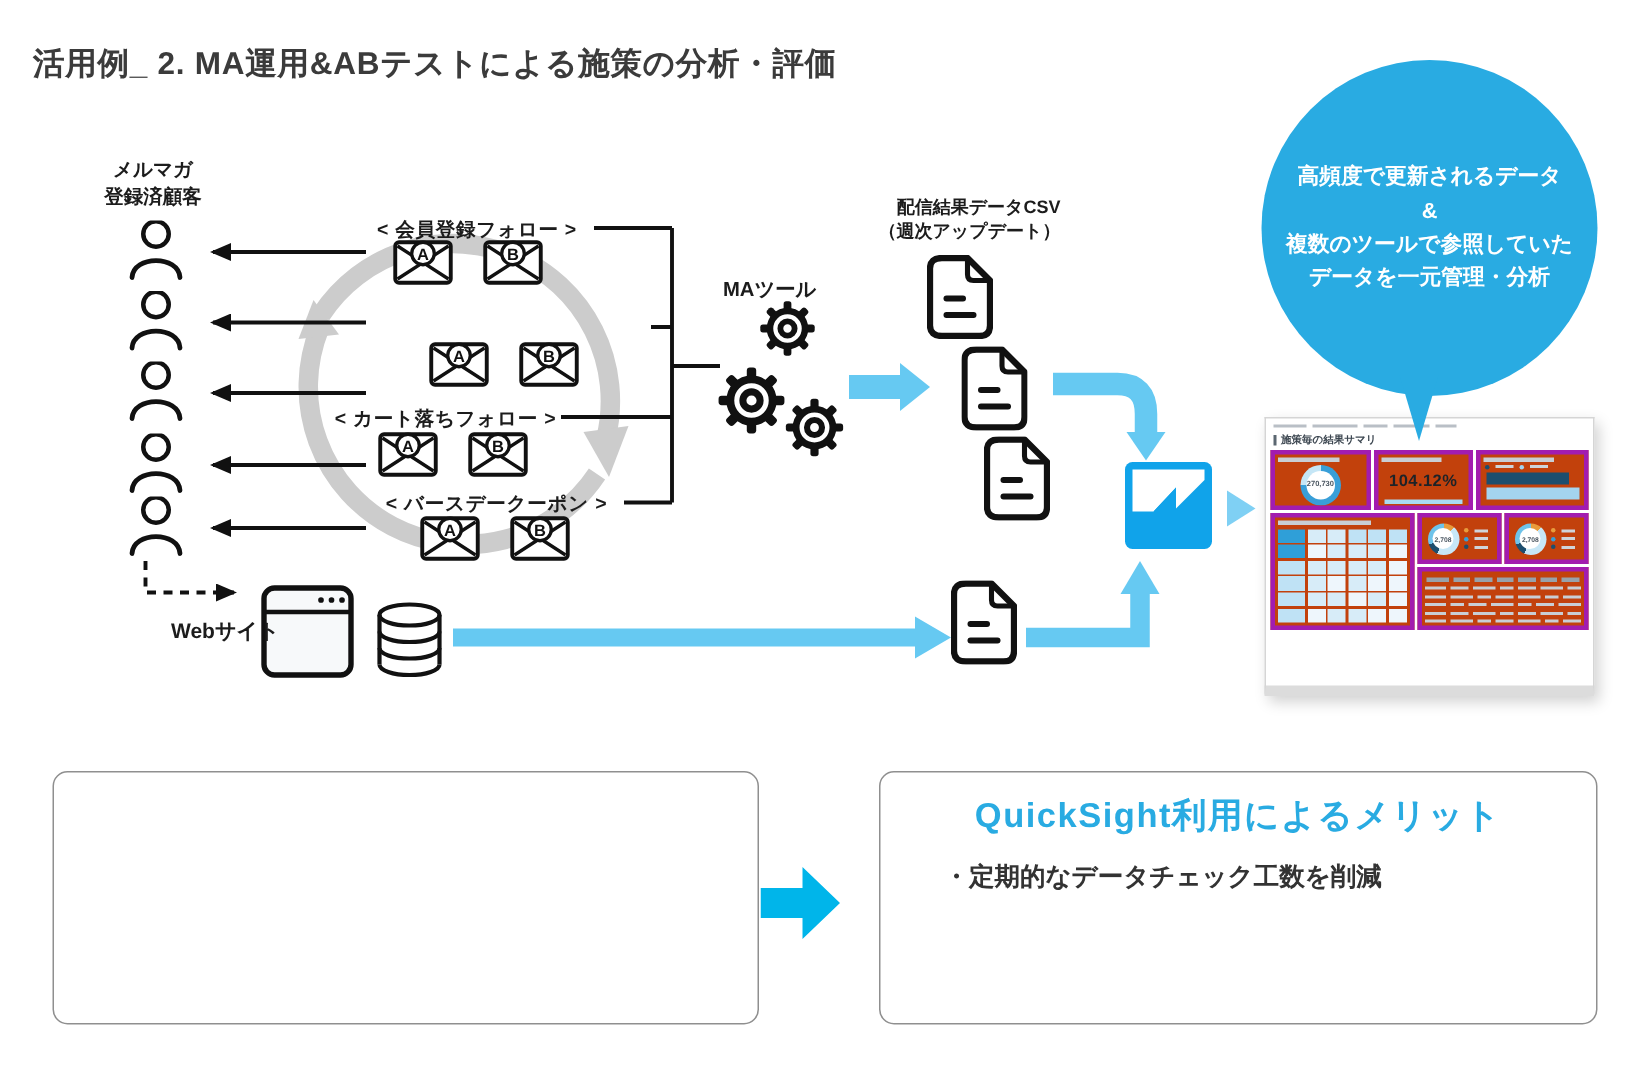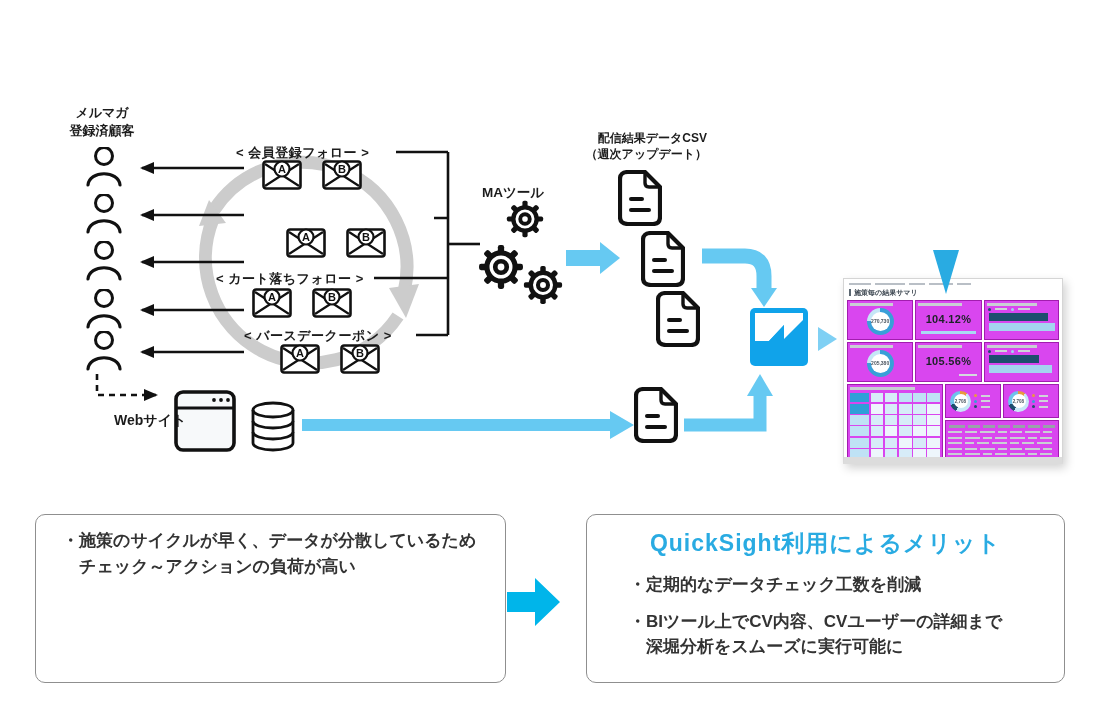--- a/index.html
+++ b/index.html
@@ -2,21 +2,21 @@
 <html><head>
 <meta charset="utf-8">
 <style>
   html,body{margin:0;padding:0;background:#fff;}
   body{font-family:"Liberation Sans","DejaVu Sans",sans-serif;}
   .canvas{position:relative;width:1093px;height:728px;background:#fff;overflow:hidden;}
   .abs{position:absolute;}
   .page-title{left:22px;top:28px;font-size:21px;font-weight:bold;color:#3b3b3b;letter-spacing:.5px;z-index:2;}
   .lbl{font-weight:bold;color:#1c1c1c;z-index:2;white-space:pre-line;}
   .audience{left:50px;top:104px;width:104px;text-align:center;font-size:13px;line-height:1.35;}
-  .cycle-label{font-size:13px;letter-spacing:.5px;}
+  .cycle-label{font-size:13px;text-align:center;letter-spacing:.5px;}
   .cl1{left:236px;top:144px;width:164px;}
   .cl2{left:236px;top:210px;width:196px;}
   .cl3{left:216px;top:270px;width:162px;}
   .cl4{left:244px;top:327px;width:174px;}
   .matool{left:482px;top:184px;font-size:13.5px;}
   .csvlbl{left:551px;top:131px;width:156px;text-align:right;font-size:12px;line-height:1.3;}
   .webdata{left:372px;top:378px;width:220px;text-align:center;font-size:13px;line-height:1.35;}
   .weblbl{left:114px;top:412px;font-size:14px;}
   svg.layer{position:absolute;left:0;top:0;z-index:1;}
   
@@ -24,21 +24,21 @@
   .bubble-tail{left:933px;top:250px;width:0;height:0;border-left:13px solid transparent;border-right:13px solid transparent;border-top:44px solid #29abe2;z-index:4;}
   .bubble-text{position:absolute;inset:0;display:flex;align-items:center;justify-content:center;text-align:center;color:#fff;font-weight:bold;font-size:14.5px;line-height:1.55;white-space:pre-line;}
   
   .dash{left:843px;top:278px;width:218px;height:178px;background:#fff;border:1px solid #d5d5d5;border-bottom:7px solid #dcdcdc;box-shadow:3px 4px 9px rgba(0,0,0,.18);z-index:3;overflow:hidden;}
   .dash-top{height:6px;display:flex;gap:4px;padding:2px 5px 0 5px;align-items:center;}
   .tb{height:2px;background:#b9bfc6;}
   .dash-title{font-size:7px;color:#3c4650;font-weight:bold;padding:1px 5px 2px 5px;}
   .dash-title span{border-left:2px solid #5b6771;padding-left:3px;}
   .dgrid{display:flex;flex-direction:column;gap:2px;padding:0 3px;}
   .drow{display:flex;gap:2px;}
-  .card{background:#d946ef;border:1px solid #a21caf;position:relative;padding:2px;overflow:hidden;}
+  .card{background:#c2410c;border:3px solid #a21caf;position:relative;padding:2px;overflow:hidden;}
   .r12{height:40px;}
   .c-don{flex:1;}.c-kpi{flex:1;}.c-bar{flex:1.15;}
   .mini-t{height:2.5px;background:#c9ced4;width:72%;margin-bottom:2px;}
   .donut{position:relative;width:27px;height:27px;border-radius:50%;margin:1px auto 0 auto;background:conic-gradient(#399fd8 0 272deg,#c5e6f6 272deg 360deg);}
   .donut .hole{position:absolute;inset:4px;background:#fff;border-radius:50%;display:flex;align-items:center;justify-content:center;font-size:5px;color:#4a5560;font-weight:bold;}
   .kpi-num{font-size:11px;font-weight:bold;color:#1d2328;text-align:center;margin-top:7px;letter-spacing:.3px;}
   .kpi-bar{height:3px;background:#a9d9f2;width:92%;margin:6px auto 0 auto;}
   .kpi-sub{height:2px;background:#d4d9de;width:30%;margin:7px 2px 0 auto;}
   .legend-row{display:flex;gap:4px;align-items:center;margin:1px 0 2px 1px;}
   .dot{width:3px;height:3px;border-radius:50%;}
@@ -69,20 +69,21 @@
   .box-items{margin:13px 0 0 26px;}
   .box-right .box-items{margin-left:42px;}
   .bitem{font-size:17px;font-weight:bold;color:#333;line-height:1.5;white-space:pre-line;margin-bottom:11px;}
   .cta-arrow{left:507px;top:577px;z-index:2;}
 </style>
 </head>
 <body>
 
 <div class="canvas">
 
+  <div class="abs page-title">活用例_ 2. MA運用&amp;ABテストによる施策の分析・評価</div>
 
   <svg class="layer" width="1093" height="500" viewBox="0 0 1093 500">
     <defs>
       <marker id="ab" markerUnits="userSpaceOnUse" markerWidth="14" markerHeight="12" refX="12" refY="6" orient="auto">
         <path d="M0,0L14,6L0,12Z" fill="#111"></path>
       </marker>
       <symbol id="p-person" viewBox="0 0 40 40">
         <circle cx="20" cy="9" r="8.5" fill="#fff" stroke="#111" stroke-width="3"></circle>
         <path d="M4 38 C5 23 35 23 36 38" fill="#fff" stroke="#111" stroke-width="3.2" stroke-linecap="round"></path>
       </symbol>
@@ -212,20 +213,26 @@
   <div class="abs lbl audience">メルマガ
 登録済顧客</div>
   <div class="abs lbl cycle-label cl1">&lt; 会員登録フォロー &gt;</div>
   <div class="abs lbl cycle-label cl3">&lt; カート落ちフォロー &gt;</div>
   <div class="abs lbl cycle-label cl4">&lt; バースデークーポン &gt;</div>
   <div class="abs lbl matool">MAツール</div>
   <div class="abs lbl csvlbl">配信結果データCSV
 （週次アップデート）</div>
   <div class="abs lbl weblbl">Webサイト</div>
 
+  <div class="abs bubble">
+    <div class="bubble-text">高頻度で更新されるデータ
+&amp;
+複数のツールで参照していた
+データを一元管理・分析</div>
+  </div>
   <div class="abs bubble-tail"></div>
 
   <div class="abs dash">
     <div class="dash-top">
       <div class="tb" style="width:22px"></div>
         <div class="tb" style="width:30px"></div>
         <div class="tb" style="width:16px"></div>
         <div class="tb" style="width:24px"></div>
         <div class="tb" style="width:14px"></div>
     </div>
@@ -248,44 +255,20 @@
           <div class="legend-row">
               <div class="dot" style="background:#1d4e6e"></div>
               <div class="lg"></div>
               <div class="dot" style="background:#a4d4ef"></div>
               <div class="lg"></div>
             </div>
           <div class="hbar hb-d"></div>
           <div class="hbar hb-l"></div>
         </div>
       </div>
-      <div class="drow r12">
-        <div class="card c-don">
-          <div class="mini-t"></div>
-          <div class="donut">
-              <div class="hole">205,380</div>
-            </div>
-        </div>
-        <div class="card c-kpi">
-          <div class="mini-t"></div>
-          <div class="kpi-num">105.56%</div>
-          <div class="kpi-sub"></div>
-        </div>
-        <div class="card c-bar">
-          <div class="mini-t"></div>
-          <div class="legend-row">
-              <div class="dot" style="background:#1d4e6e"></div>
-              <div class="lg"></div>
-              <div class="dot" style="background:#a4d4ef"></div>
-              <div class="lg"></div>
-            </div>
-          <div class="hbar hb-d" style="width:72%"></div>
-          <div class="hbar hb-l" style="width:92%"></div>
-        </div>
-      </div>
       <div class="drow r3">
         <div class="card c-heat">
           <div class="mini-t"></div>
           <div class="heatgrid">
               <div style="background: rgb(47, 159, 216);"></div>
               <div style="background: rgb(215, 236, 248);"></div>
               <div style="background: rgb(215, 236, 248);"></div>
               <div style="background: rgb(191, 226, 245);"></div>
               <div style="background: rgb(191, 226, 245);"></div>
               <div style="background: rgb(191, 226, 245);"></div>
@@ -429,31 +412,27 @@
                 </div>
               </div>
           </div>
         </div>
       </div>
     </div>
   </div>
 
   <div class="abs box box-left">
     <div class="box-items">
-      <div class="bitem">・施策のサイクルが早く、データが分散しているため
-　チェック～アクションの負荷が高い</div>
     </div>
   </div>
 
   <svg class="abs cta-arrow" width="54" height="50" viewBox="0 0 54 50">
     <polygon points="0,15 28,15 28,1 53,25 28,49 28,35 0,35" fill="#00b5ea"></polygon>
   </svg>
 
   <div class="abs box box-right">
     <div class="box-title blue">QuickSight利用によるメリット</div>
     <div class="box-items">
       <div class="bitem">・定期的なデータチェック工数を削減</div>
-      <div class="bitem">・BIツール上でCV内容、CVユーザーの詳細まで
-　深堀分析をスムーズに実行可能に</div>
     </div>
   </div>
 
 </div>
 
 </body></html>

